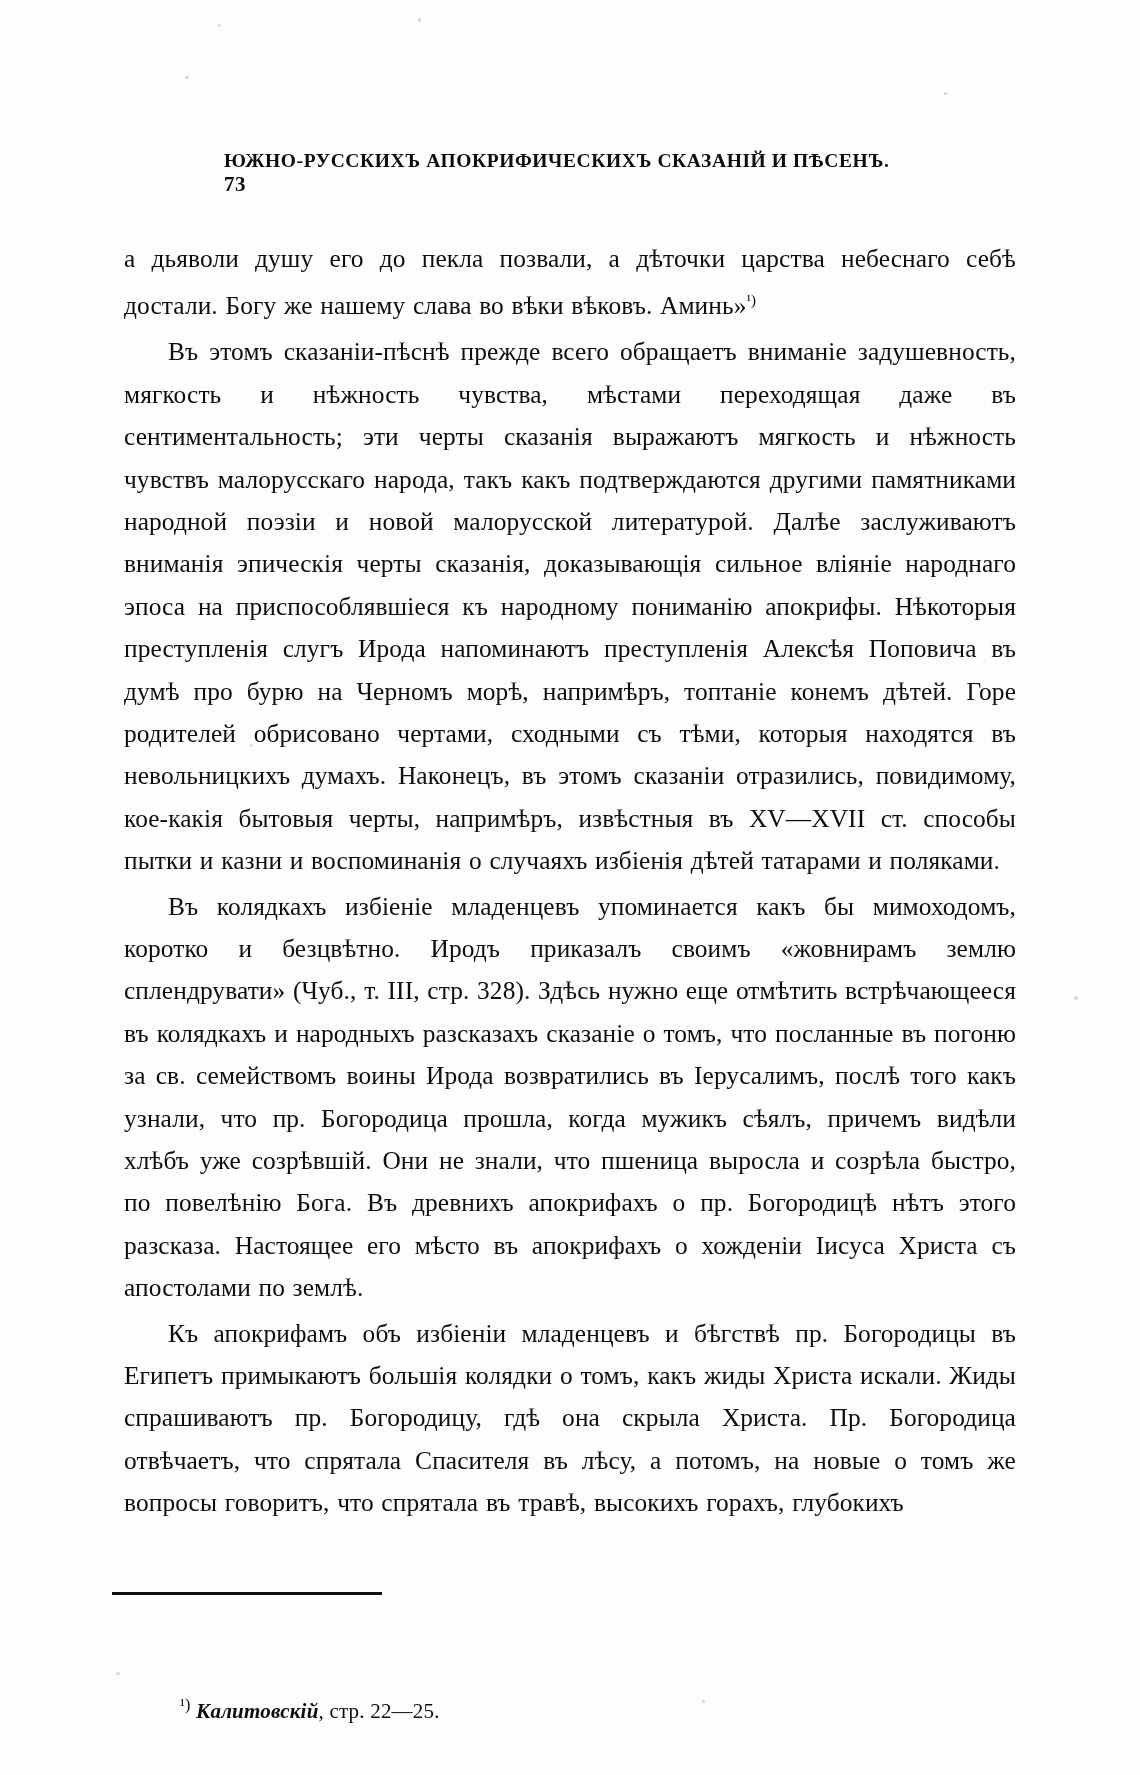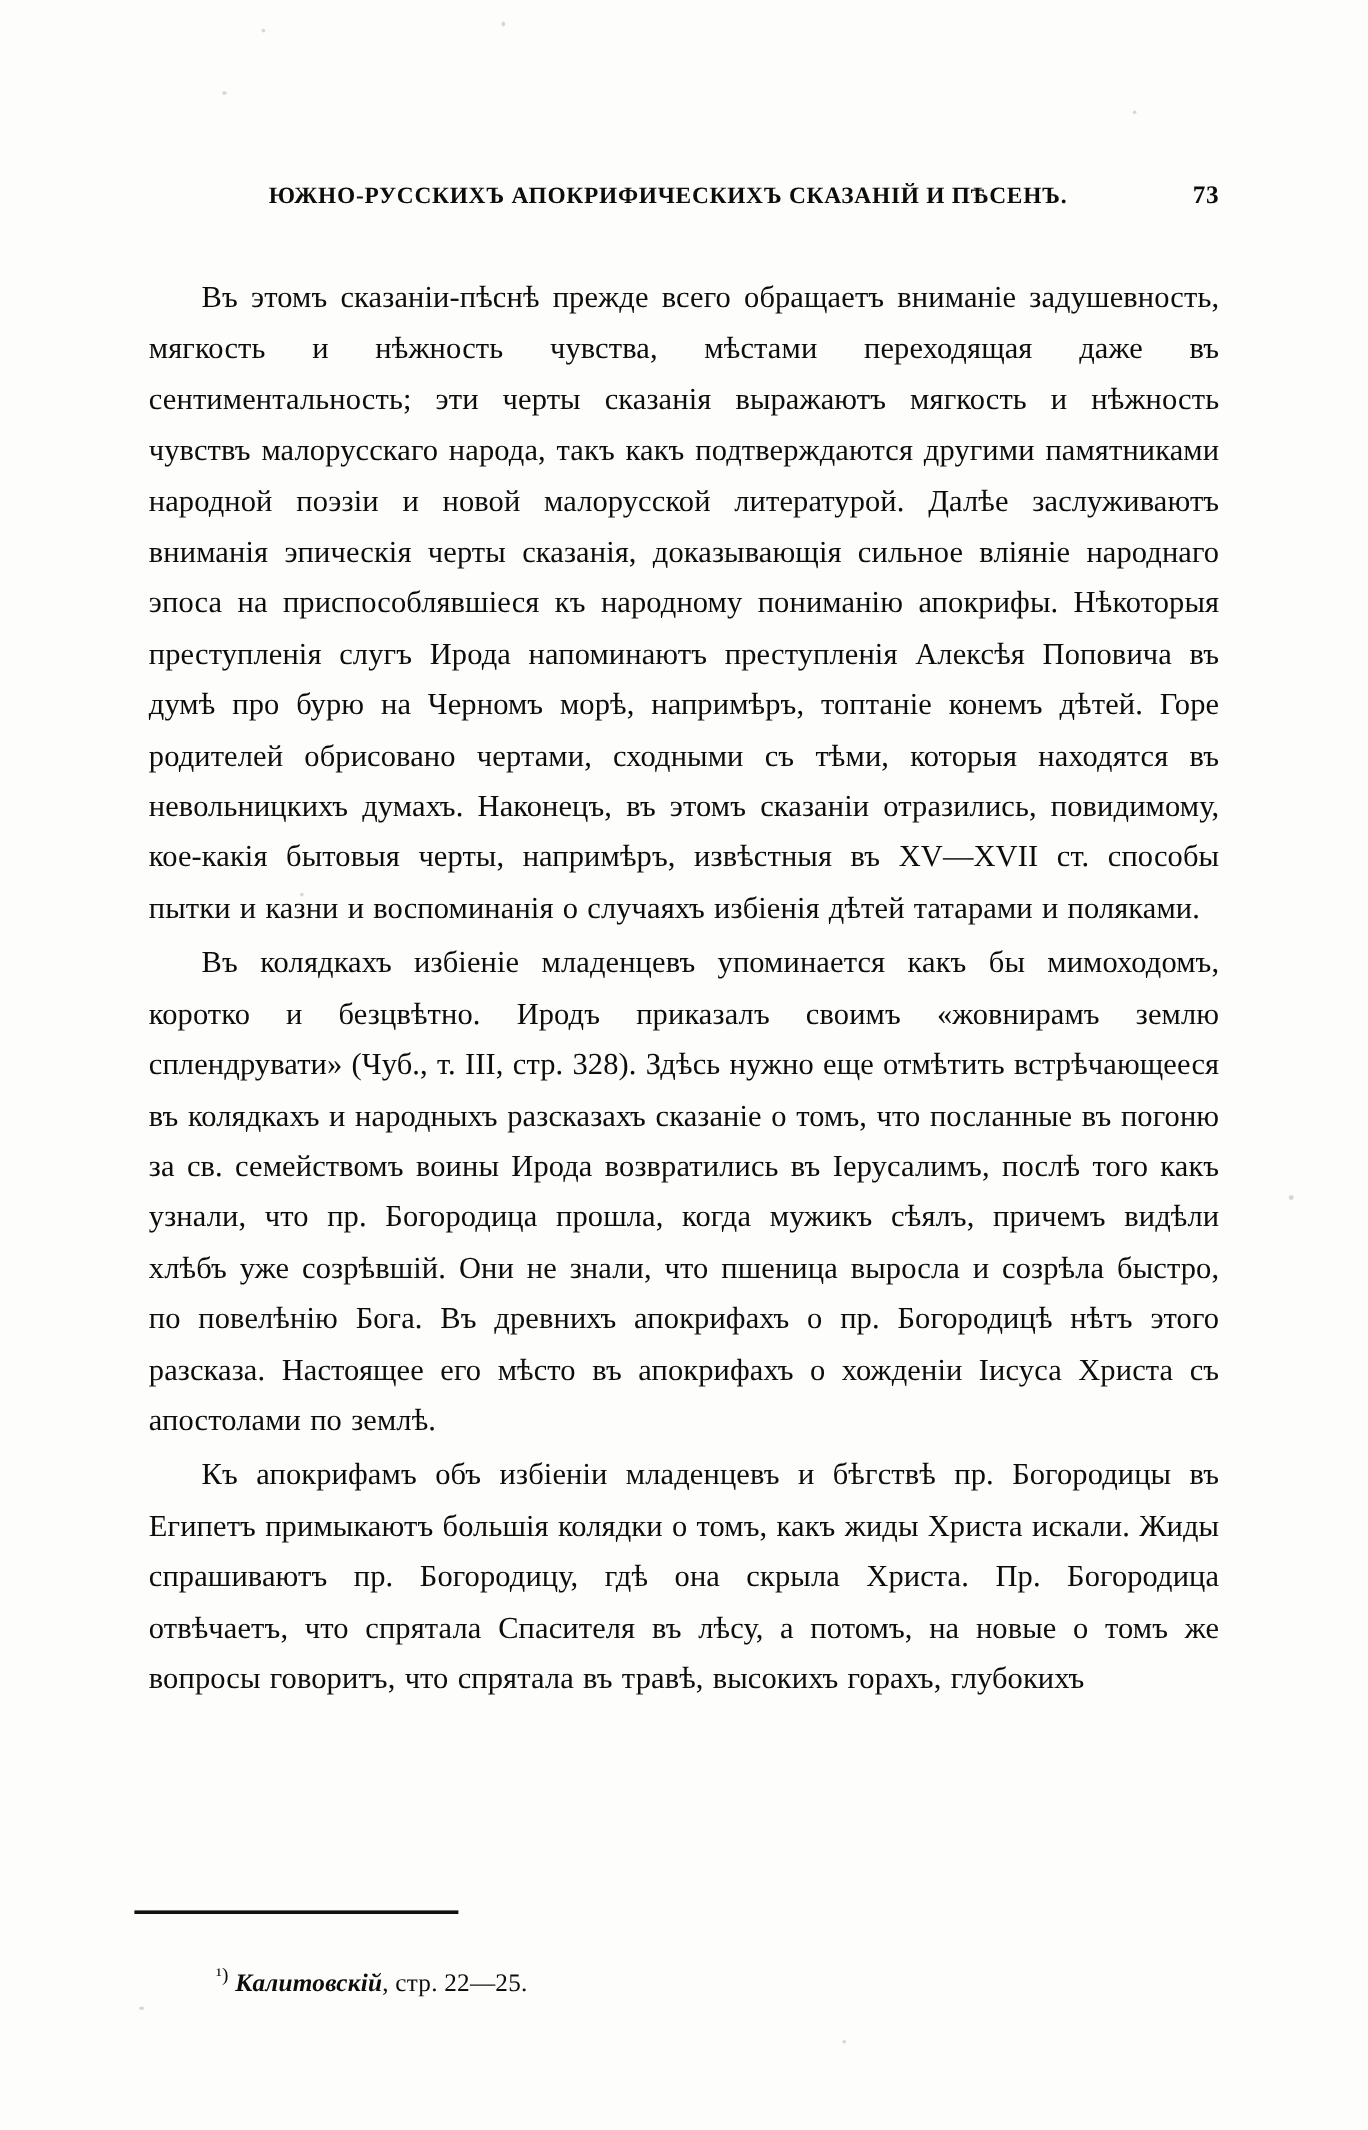--- a/index.html
+++ b/index.html
@@ -27,21 +27,22 @@
     position: absolute;
     left: 124px;
     top: 150px;
     width: 892px;
   }
   .running-head {
     display: flex;
     align-items: baseline;
     justify-content: space-between;
     margin-left: 100px;
-    margin-bottom: 52px;
+    margin-bottom: 40px;
+    flex-direction: column;
   }
   .running-title {
     font-family: "Liberation Serif", serif;
     font-size: 19.5px;
     letter-spacing: 0.6px;
     font-weight: 600;
     text-transform: none;
   }
   .page-number {
     font-size: 21px;
@@ -64,21 +65,21 @@
     position: absolute;
     left: 112px;
     top: 1592px;
     width: 270px;
     height: 3px;
     background: #111;
   }
   .footnote {
     position: absolute;
     left: 180px;
-    top: 1638px;
+    top: 1696px;
     font-size: 21px;
     letter-spacing: .2px;
   }
   .footnote .marker {
     font-size: 16px;
     vertical-align: super;
   }
   .footnote .cite {
     font-style: italic;
     font-weight: 600;
@@ -102,20 +103,21 @@
   <div class="speck" style="left:702px;top:1700px;width:3px;height:3px;"></div>
   <div class="speck" style="left:250px;top:744px;width:3px;height:3px;"></div>
 
   <div class="content">
 
     <div class="running-head">
       <div class="running-title">ЮЖНО-РУССКИХЪ АПОКРИФИЧЕСКИХЪ СКАЗАНІЙ И ПѢСЕНЪ.</div>
       <div class="page-number">73</div>
     </div>
 
+    <p class="body"><span>а дьяволи душу его до пекла позвали, а дѣточки царства небеснаго себѣ достали. Богу же нашему слава во вѣки вѣковъ. Аминь»</span><sup class="fn">¹)</sup></p>
 
     <p class="body indent">Въ этомъ сказаніи-пѣснѣ прежде всего обращаетъ вниманіе задушевность, мягкость и нѣжность чувства, мѣстами переходящая даже въ сентиментальность; эти черты сказанія выражаютъ мягкость и нѣжность чувствъ малорусскаго народа, такъ какъ подтверждаются другими памятниками народной поэзіи и новой малорусской литературой. Далѣе заслуживаютъ вниманія эпическія черты сказанія, доказывающія сильное вліяніе народнаго эпоса на приспособлявшіеся къ народному пониманію апокрифы. Нѣкоторыя преступленія слугъ Ирода напоминаютъ преступленія Алексѣя Поповича въ думѣ про бурю на Черномъ морѣ, напримѣръ, топтаніе конемъ дѣтей. Горе родителей обрисовано чертами, сходными съ тѣми, которыя находятся въ невольницкихъ думахъ. Наконецъ, въ этомъ сказаніи отразились, повидимому, кое-какія бытовыя черты, напримѣръ, извѣстныя въ XV—XVII ст. способы пытки и казни и воспоминанія о случаяхъ избіенія дѣтей татарами и поляками.</p>
 
     <p class="body indent">Въ колядкахъ избіеніе младенцевъ упоминается какъ бы мимоходомъ, коротко и безцвѣтно. Иродъ приказалъ своимъ «жовнирамъ землю сплендрувати» (Чуб., т. III, стр. 328). Здѣсь нужно еще отмѣтить встрѣчающееся въ колядкахъ и народныхъ разсказахъ сказаніе о томъ, что посланные въ погоню за св. семействомъ воины Ирода возвратились въ Іерусалимъ, послѣ того какъ узнали, что пр. Богородица прошла, когда мужикъ сѣялъ, причемъ видѣли хлѣбъ уже созрѣвшій. Они не знали, что пшеница выросла и созрѣла быстро, по повелѣнію Бога. Въ древнихъ апокрифахъ о пр. Богородицѣ нѣтъ этого разсказа. Настоящее его мѣсто въ апокрифахъ о хожденіи Іисуса Христа съ апостолами по землѣ.</p>
 
     <p class="body indent">Къ апокрифамъ объ избіеніи младенцевъ и бѣгствѣ пр. Богородицы въ Египетъ примыкаютъ большія колядки о томъ, какъ жиды Христа искали. Жиды спрашиваютъ пр. Богородицу, гдѣ она скрыла Христа. Пр. Богородица отвѣчаетъ, что спрятала Спасителя въ лѣсу, а потомъ, на новые о томъ же вопросы говоритъ, что спрятала въ травѣ, высокихъ горахъ, глубокихъ</p>
 
   </div>
 
   <div class="footnote-rule"></div>

